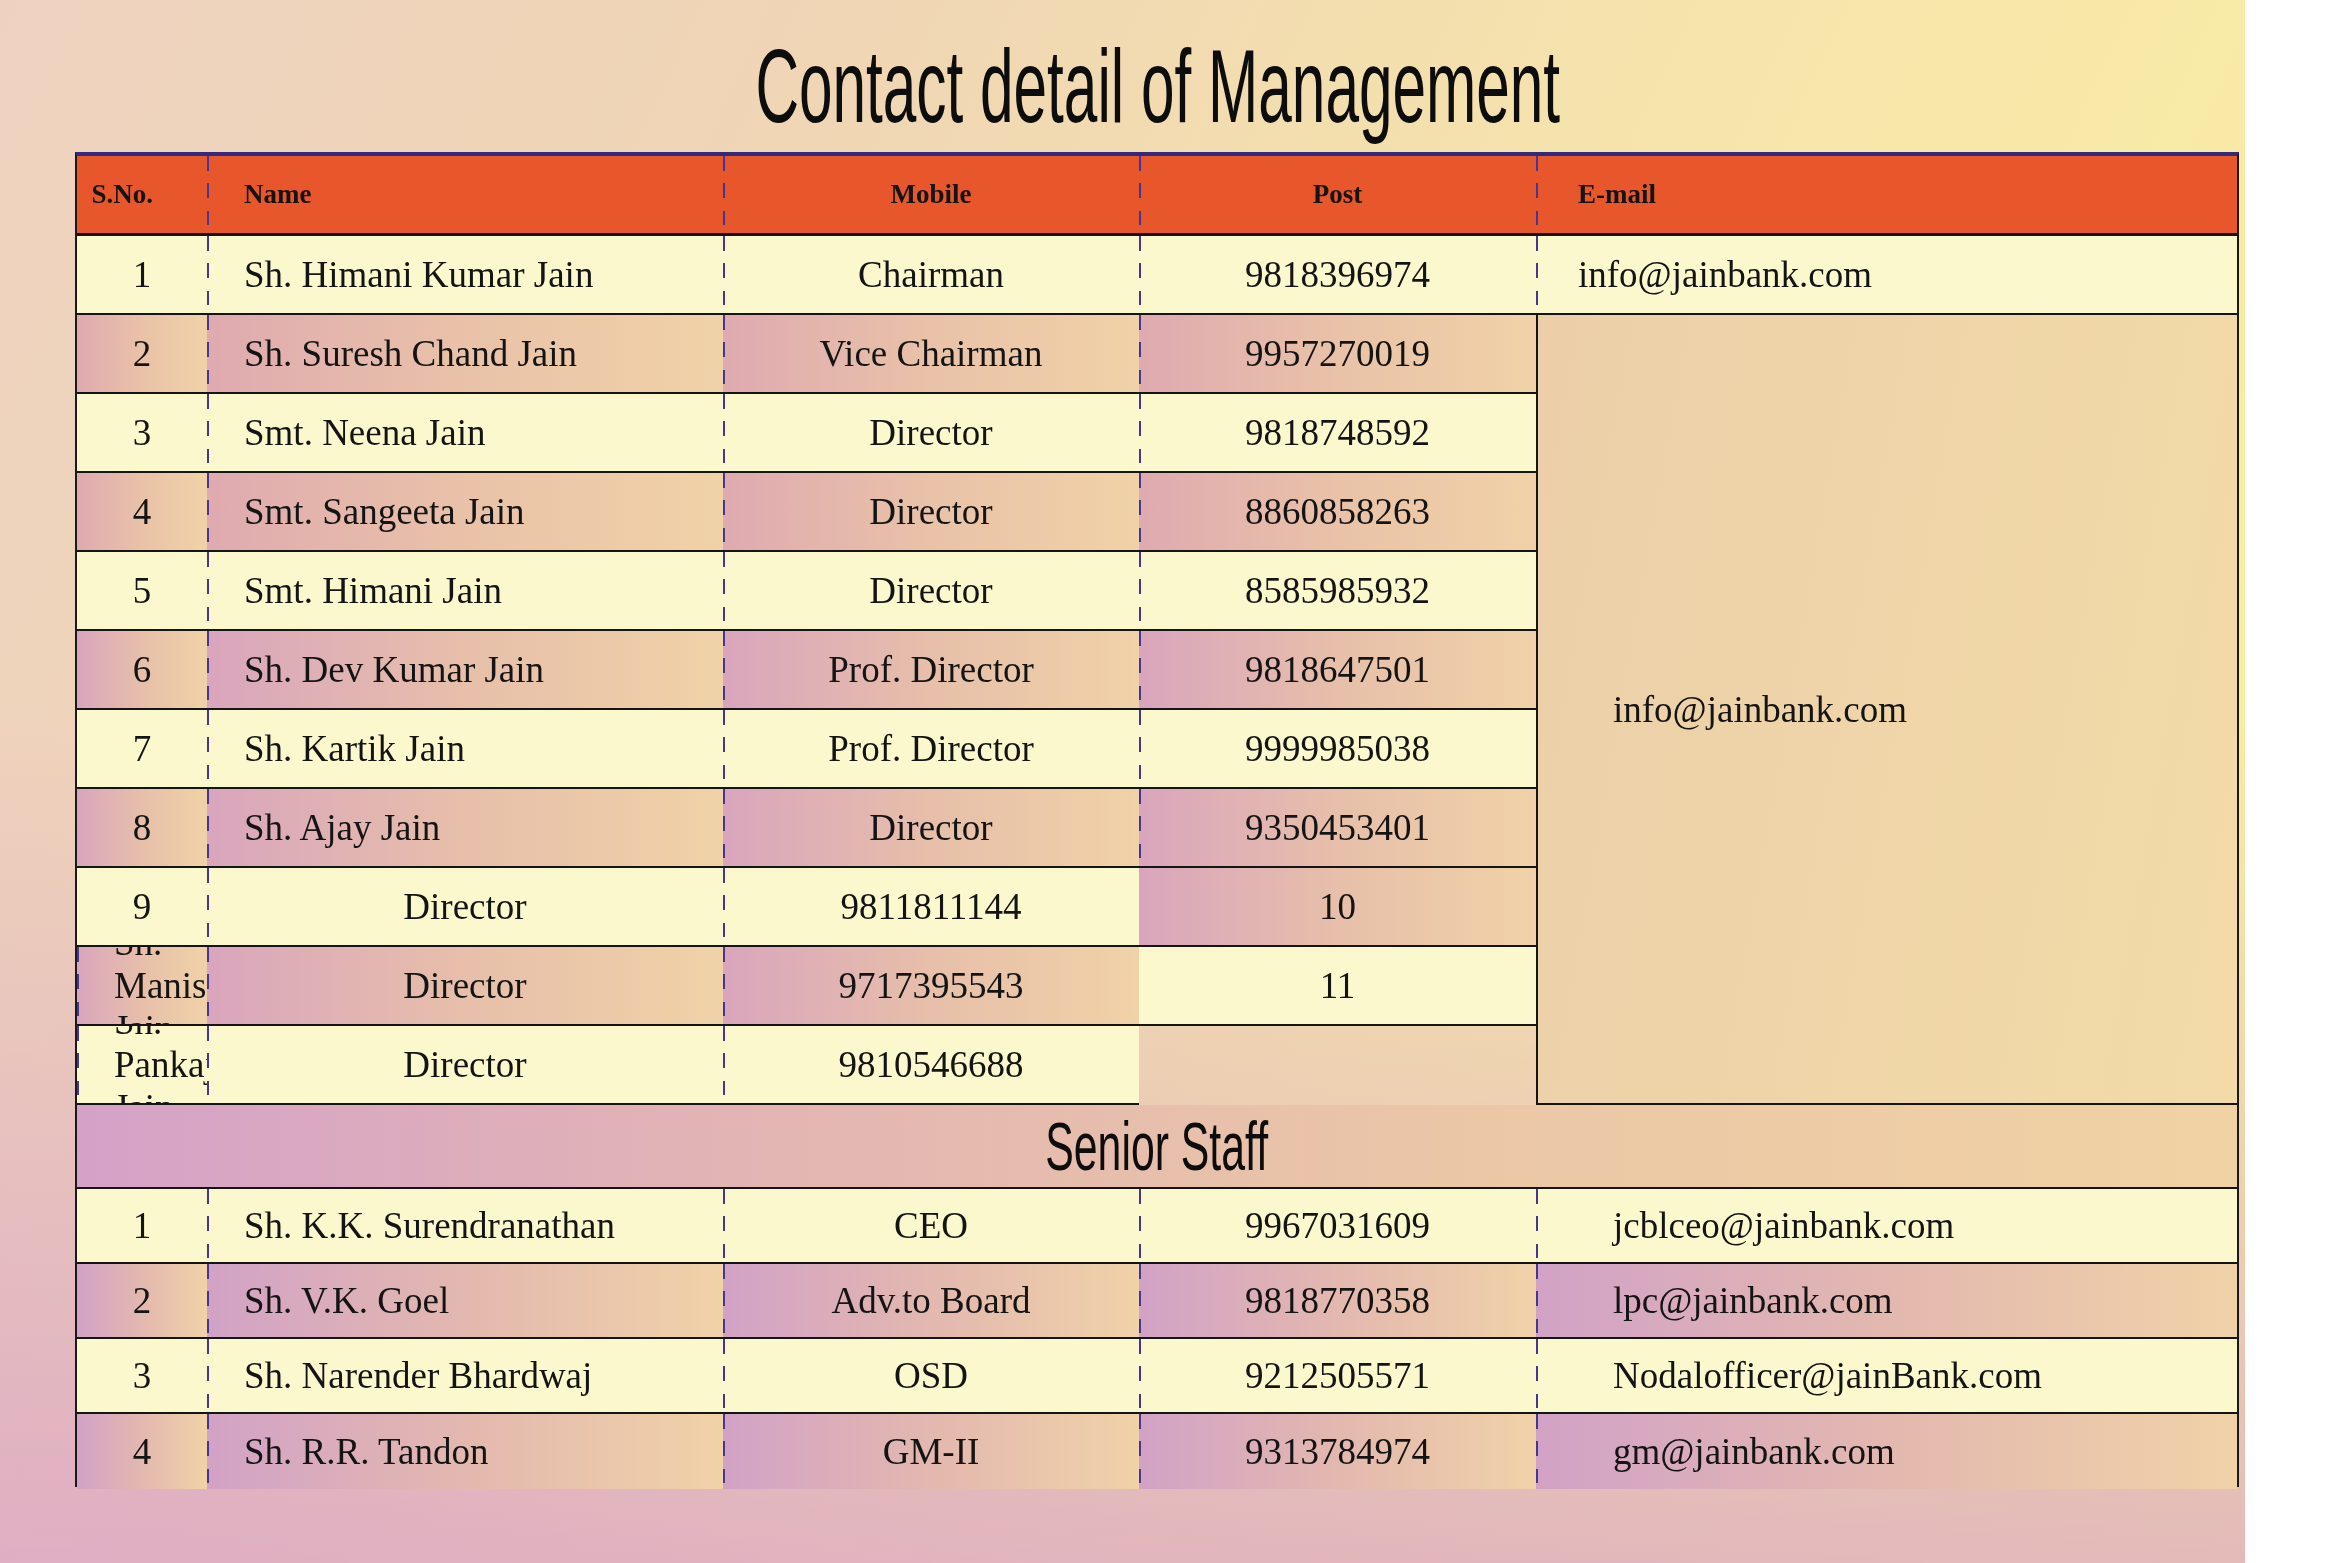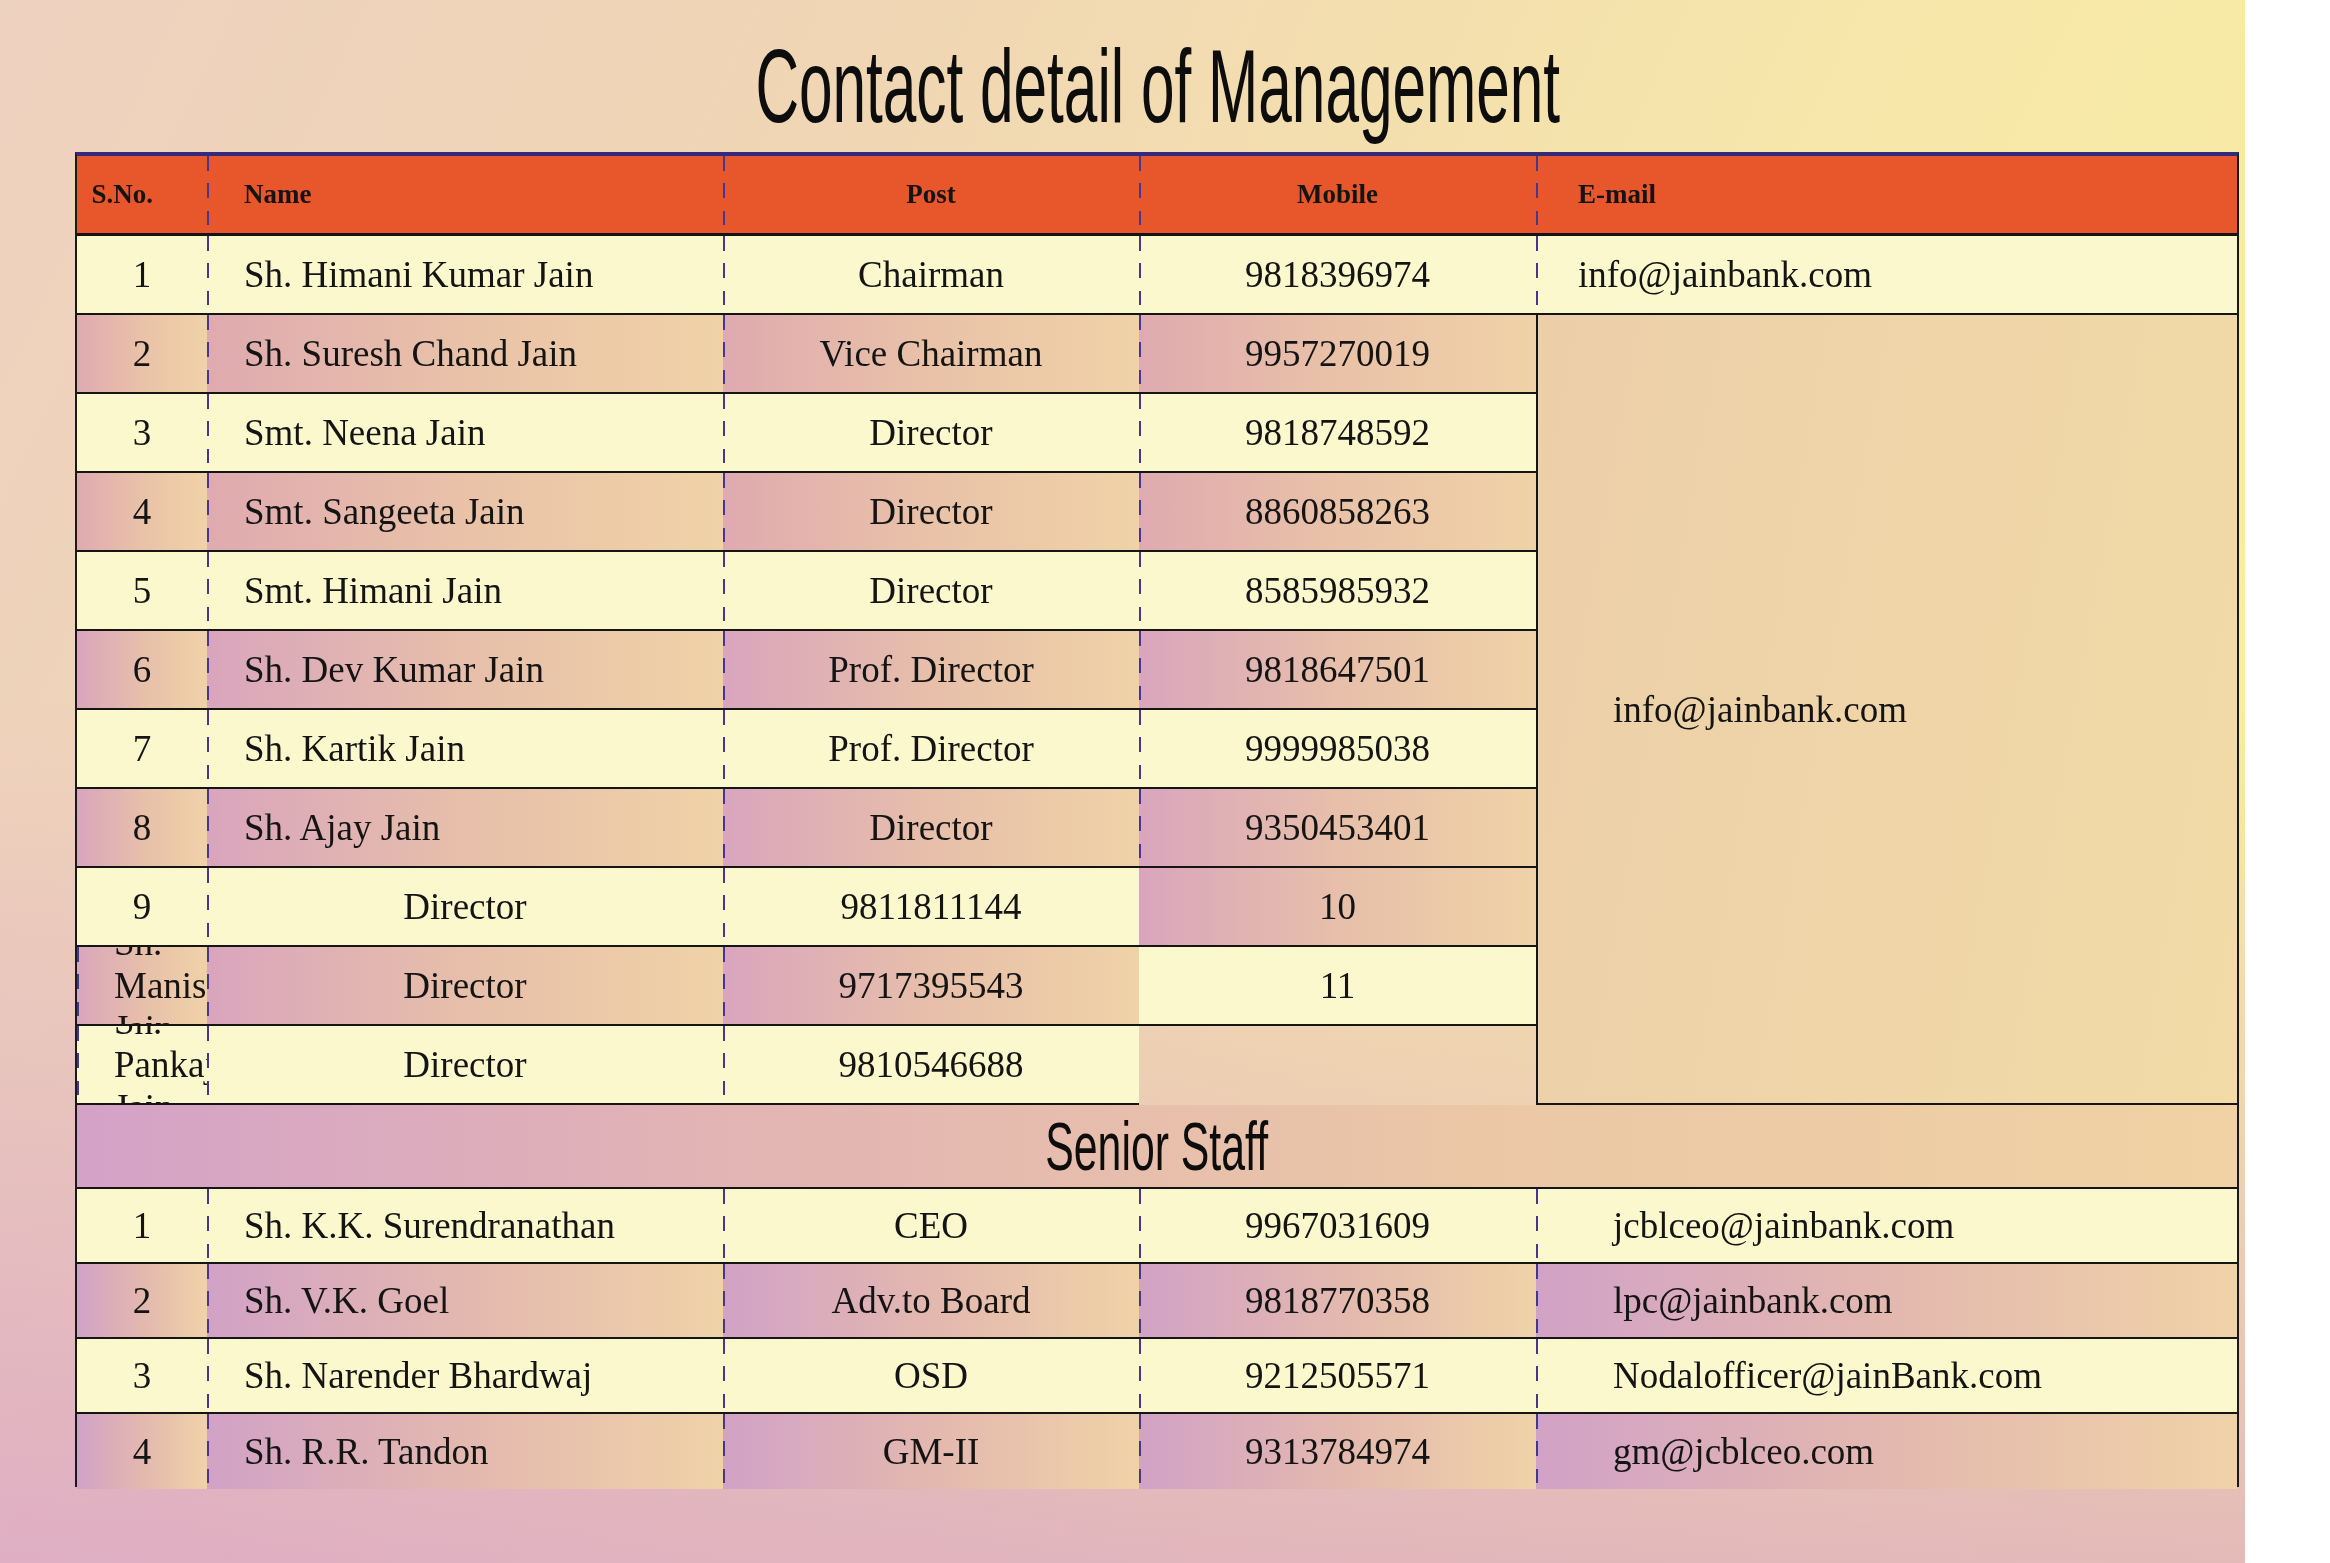--- a/index.html
+++ b/index.html
@@ -77,22 +77,22 @@
 
 <div class="page">
 
   <div class="title-wrap">
     <div class="big-condensed">Contact detail of Management</div>
   </div>
 
   <div class="tbl">
     <div class="cell hdr c1">S.No.</div>
     <div class="cell hdr c2 sep">Name</div>
+    <div class="cell hdr c4 sep">Mobile</div>
     <div class="cell hdr c3 sep">Post</div>
-    <div class="cell hdr c4 sep">Mobile</div>
     <div class="cell hdr c5 sep">E-mail</div>
 
   <div class="cell row-yellow c1">1</div>
       <div class="cell row-yellow c2 sep">Sh. Himani Kumar Jain</div>
       <div class="cell row-yellow c3 sep">Chairman</div>
       <div class="cell row-yellow c4 sep">9818396974</div>
       <div class="cell row-yellow c5 sep">info@jainbank.com</div>
       <div class="cell merged sep">info@jainbank.com</div>
       <div class="cell row-tint-a c1">2</div>
       <div class="cell row-tint-a c2 sep">Sh. Suresh Chand Jain</div>
@@ -148,17 +148,17 @@
       <div class="cell row-tint-c c5 sep" style="padding-left: 77px;">lpc@jainbank.com</div>
       <div class="cell row-yellow c1">3</div>
       <div class="cell row-yellow c2 sep">Sh. Narender Bhardwaj</div>
       <div class="cell row-yellow c3 sep">OSD</div>
       <div class="cell row-yellow c4 sep">9212505571</div>
       <div class="cell row-yellow c5 sep" style="padding-left: 77px;">Nodalofficer@jainBank.com</div>
       <div class="cell row-tint-c c1 no-bottom">4</div>
       <div class="cell row-tint-c c2 sep no-bottom">Sh. R.R. Tandon</div>
       <div class="cell row-tint-c c3 sep no-bottom">GM-II</div>
       <div class="cell row-tint-c c4 sep no-bottom">9313784974</div>
-      <div class="cell row-tint-c c5 sep no-bottom" style="padding-left: 77px;">gm@jcblceo.com</div>
+      <div class="cell row-tint-c c5 sep no-bottom" style="padding-left: 77px;">gm@jainbank.com</div>
     </div>
 
 </div>
 
 
 </body></html>

